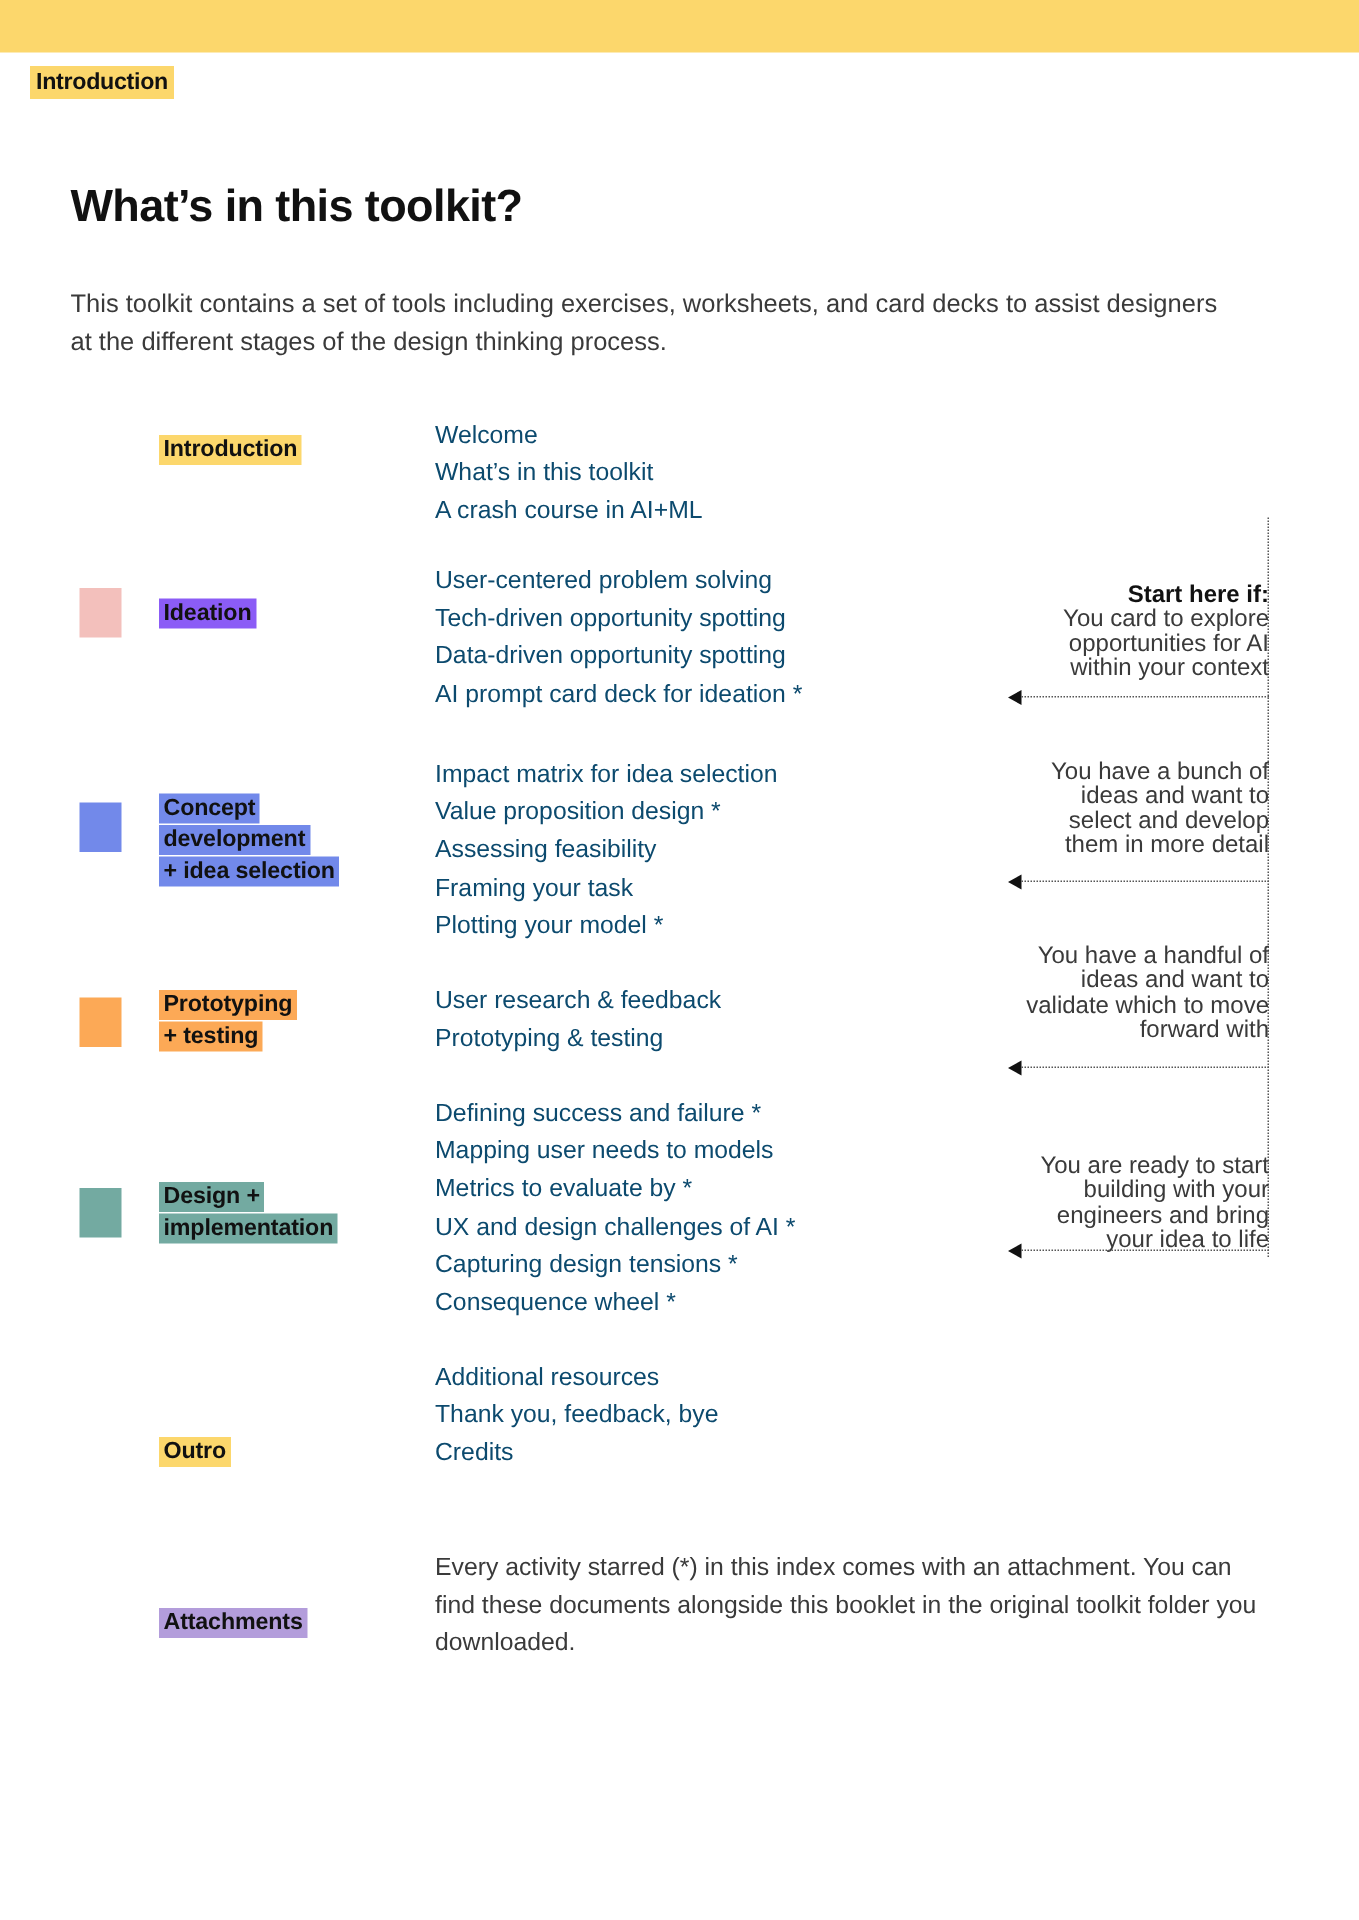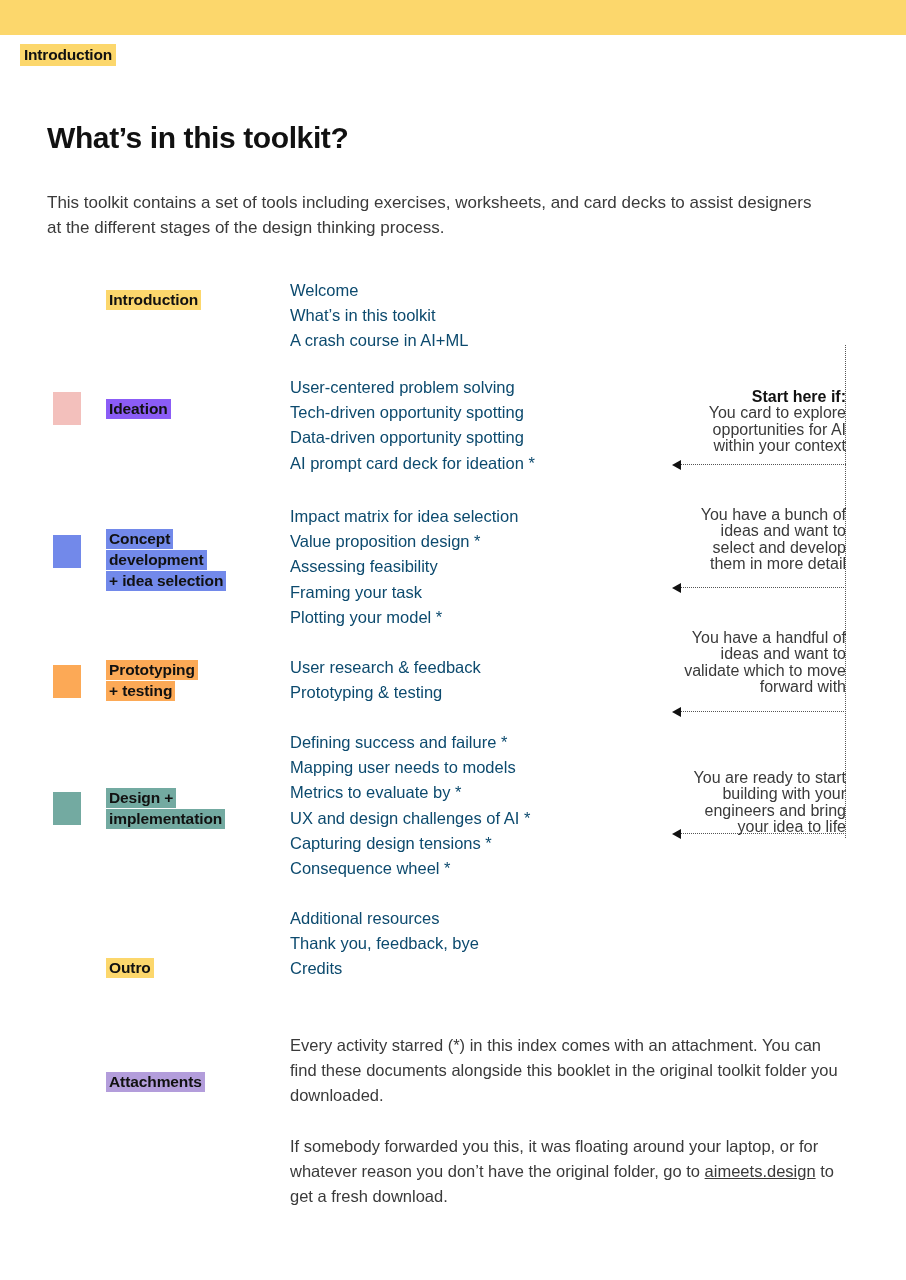--- a/index.html
+++ b/index.html
@@ -247,15 +247,14 @@
       <div class="rail-arrow" style="top: 829px;">
         <div class="head"></div>
         <div class="dots"></div>
       </div>
     </div>
 
   <div class="sect-label" id="attach-label" style="top:1071px;"><span class="hl" style="background: rgb(179, 157, 219);">Attachments</span></div>
 
   <div class="attach-para" id="attach-p1" style="top:1033px;">Every activity starred (*) in this index comes with an attachment. You can find these documents alongside this booklet in the original toolkit folder you downloaded.</div>
 
-  <div class="attach-para" id="attach-p2" style="top:1134px;">If somebody forwarded you this, it was floating around your laptop, or for whatever reason you don’t have the original folder, go to <a class="link" href="#">aimeets.design</a> to get a fresh download.</div>
 
 </div>
 
 </body></html>

